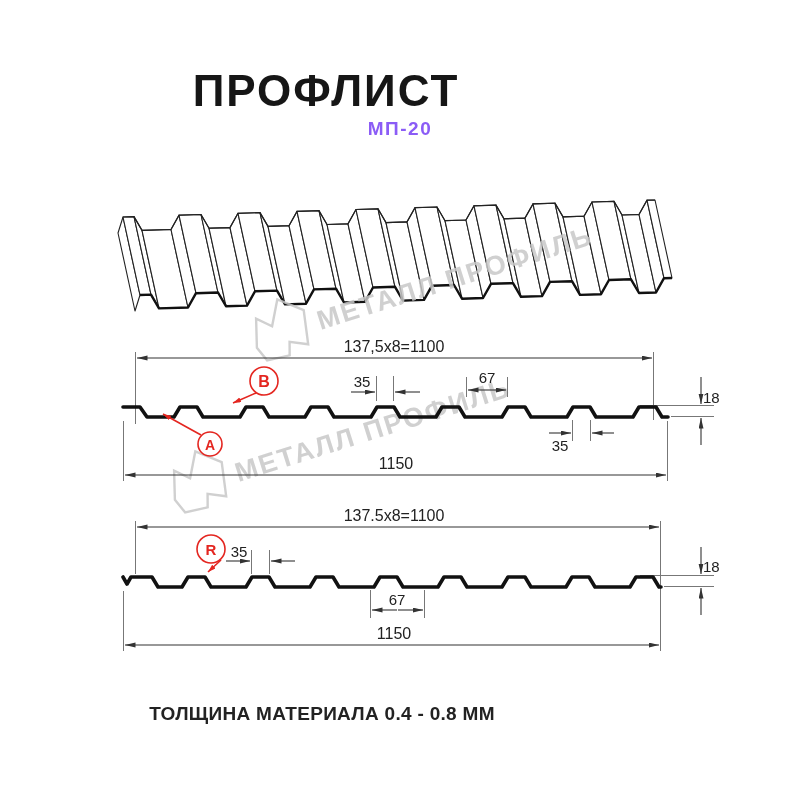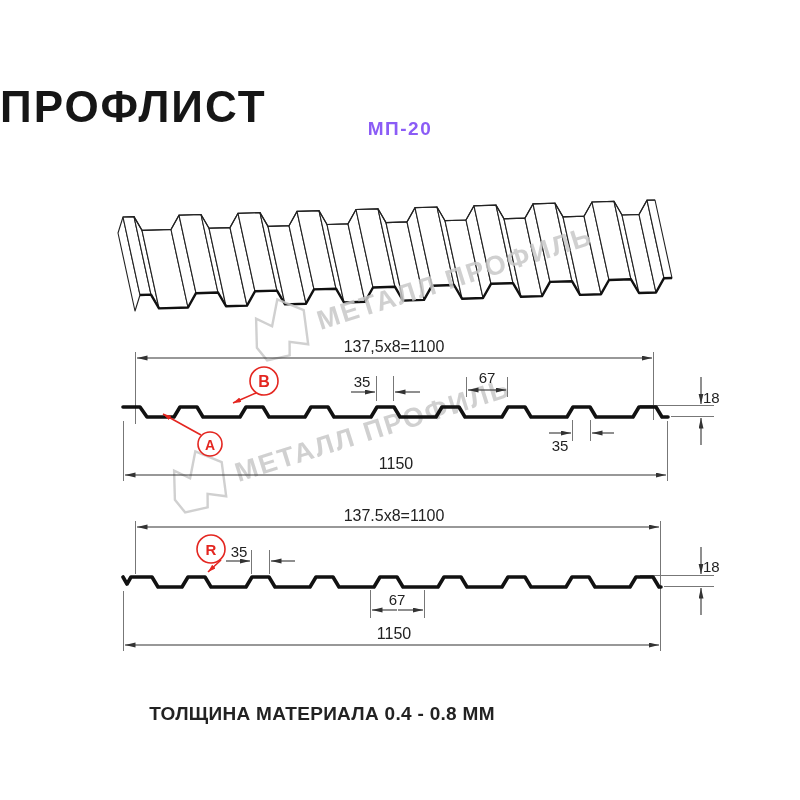--- a/index.html
+++ b/index.html
@@ -1,19 +1,19 @@
 <!DOCTYPE html>
 <html><head>
 <meta charset="utf-8">
 <style>
   html,body{margin:0;padding:0;background:#fff;}
   #page{position:relative;width:800px;height:800px;background:#fff;overflow:hidden;
         font-family:"Liberation Sans",sans-serif;}
-  #title{position:absolute;top:66px;left:0;width:652px;
-         font-size:44px;font-weight:700;letter-spacing:2px;color:#161616;margin-top:16px;}
+  #title{position:absolute;top:66px;left:0;width:652px;text-align:center;
+         font-size:44px;font-weight:700;letter-spacing:2px;color:#161616;}
   #subtitle{position:absolute;top:118px;left:0;width:800px;text-align:center;
             font-size:19px;font-weight:700;letter-spacing:1.5px;color:#8b5cf6;}
   #footer{position:absolute;top:703px;left:0;width:644px;text-align:center;
           font-size:19px;font-weight:700;letter-spacing:0.3px;color:#222;}
   svg{position:absolute;top:0;left:0;}
   .dimtxt{font-family:"Liberation Sans",sans-serif;font-size:15px;fill:#222;}
   .dimtxt-big{font-family:"Liberation Sans",sans-serif;font-size:16px;fill:#222;}
   .ext{stroke:#777;stroke-width:1;}
   .dim{stroke:#333;stroke-width:1.1;}
   .red{stroke:#e42620;stroke-width:1.6;fill:none;}

